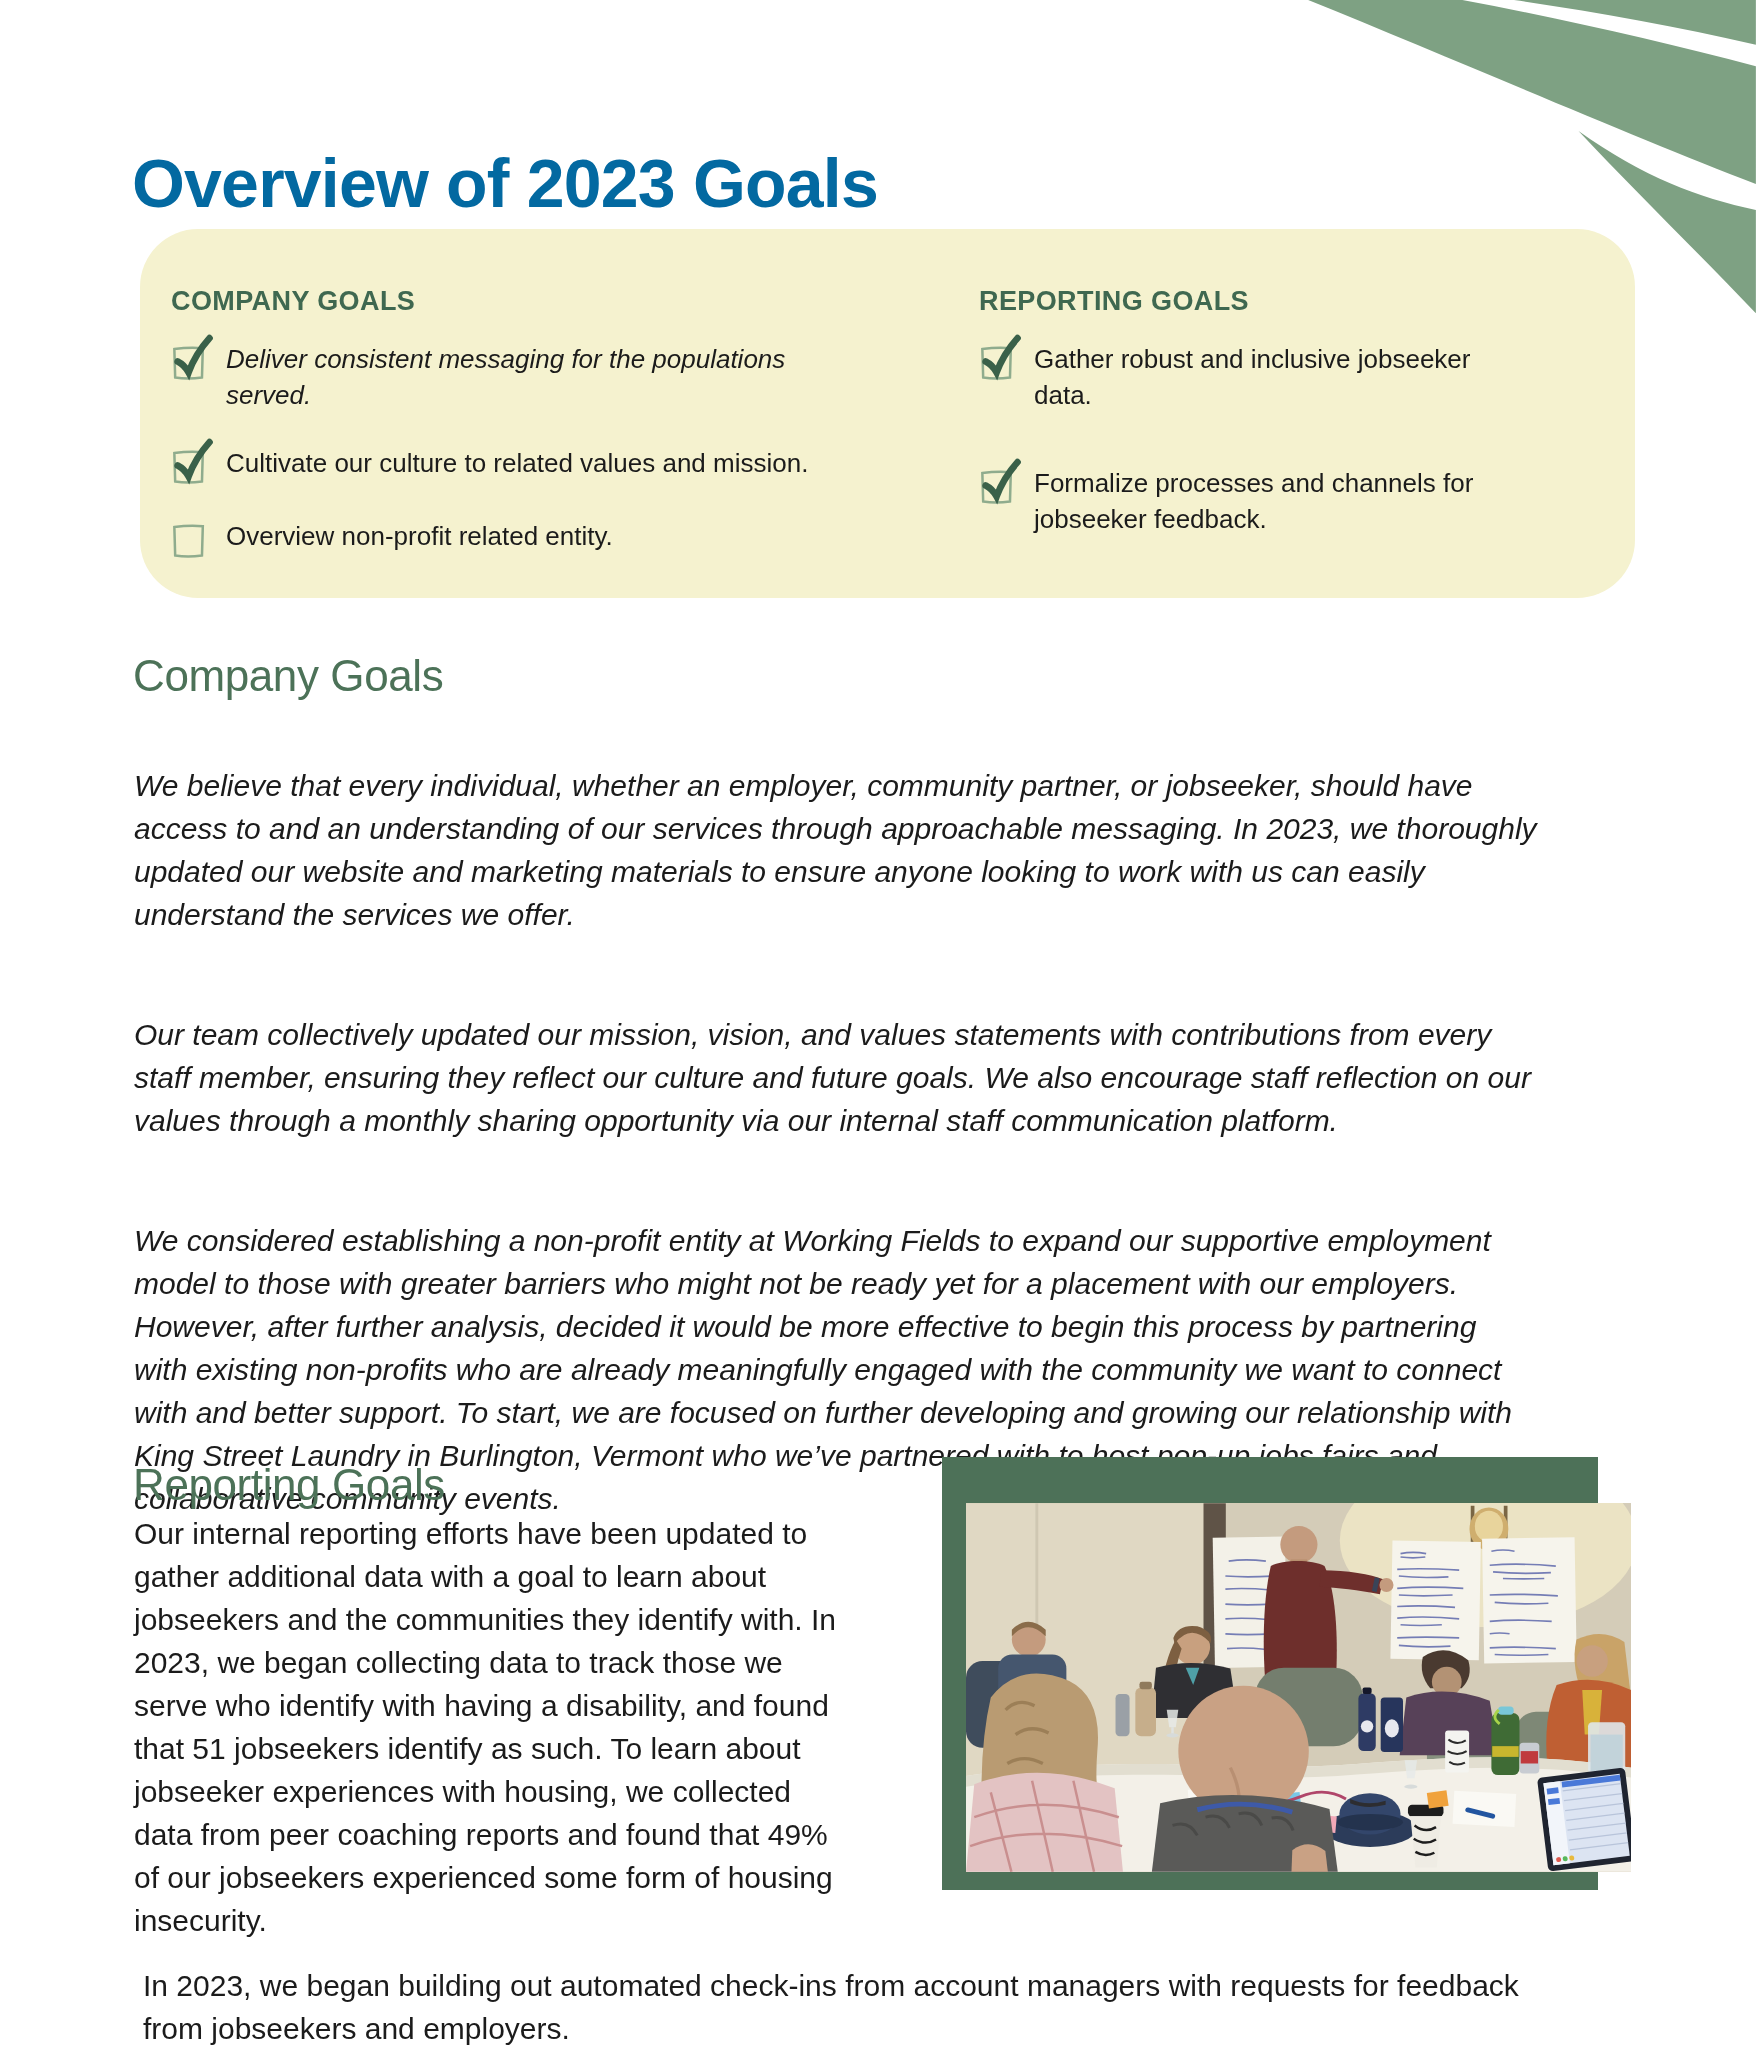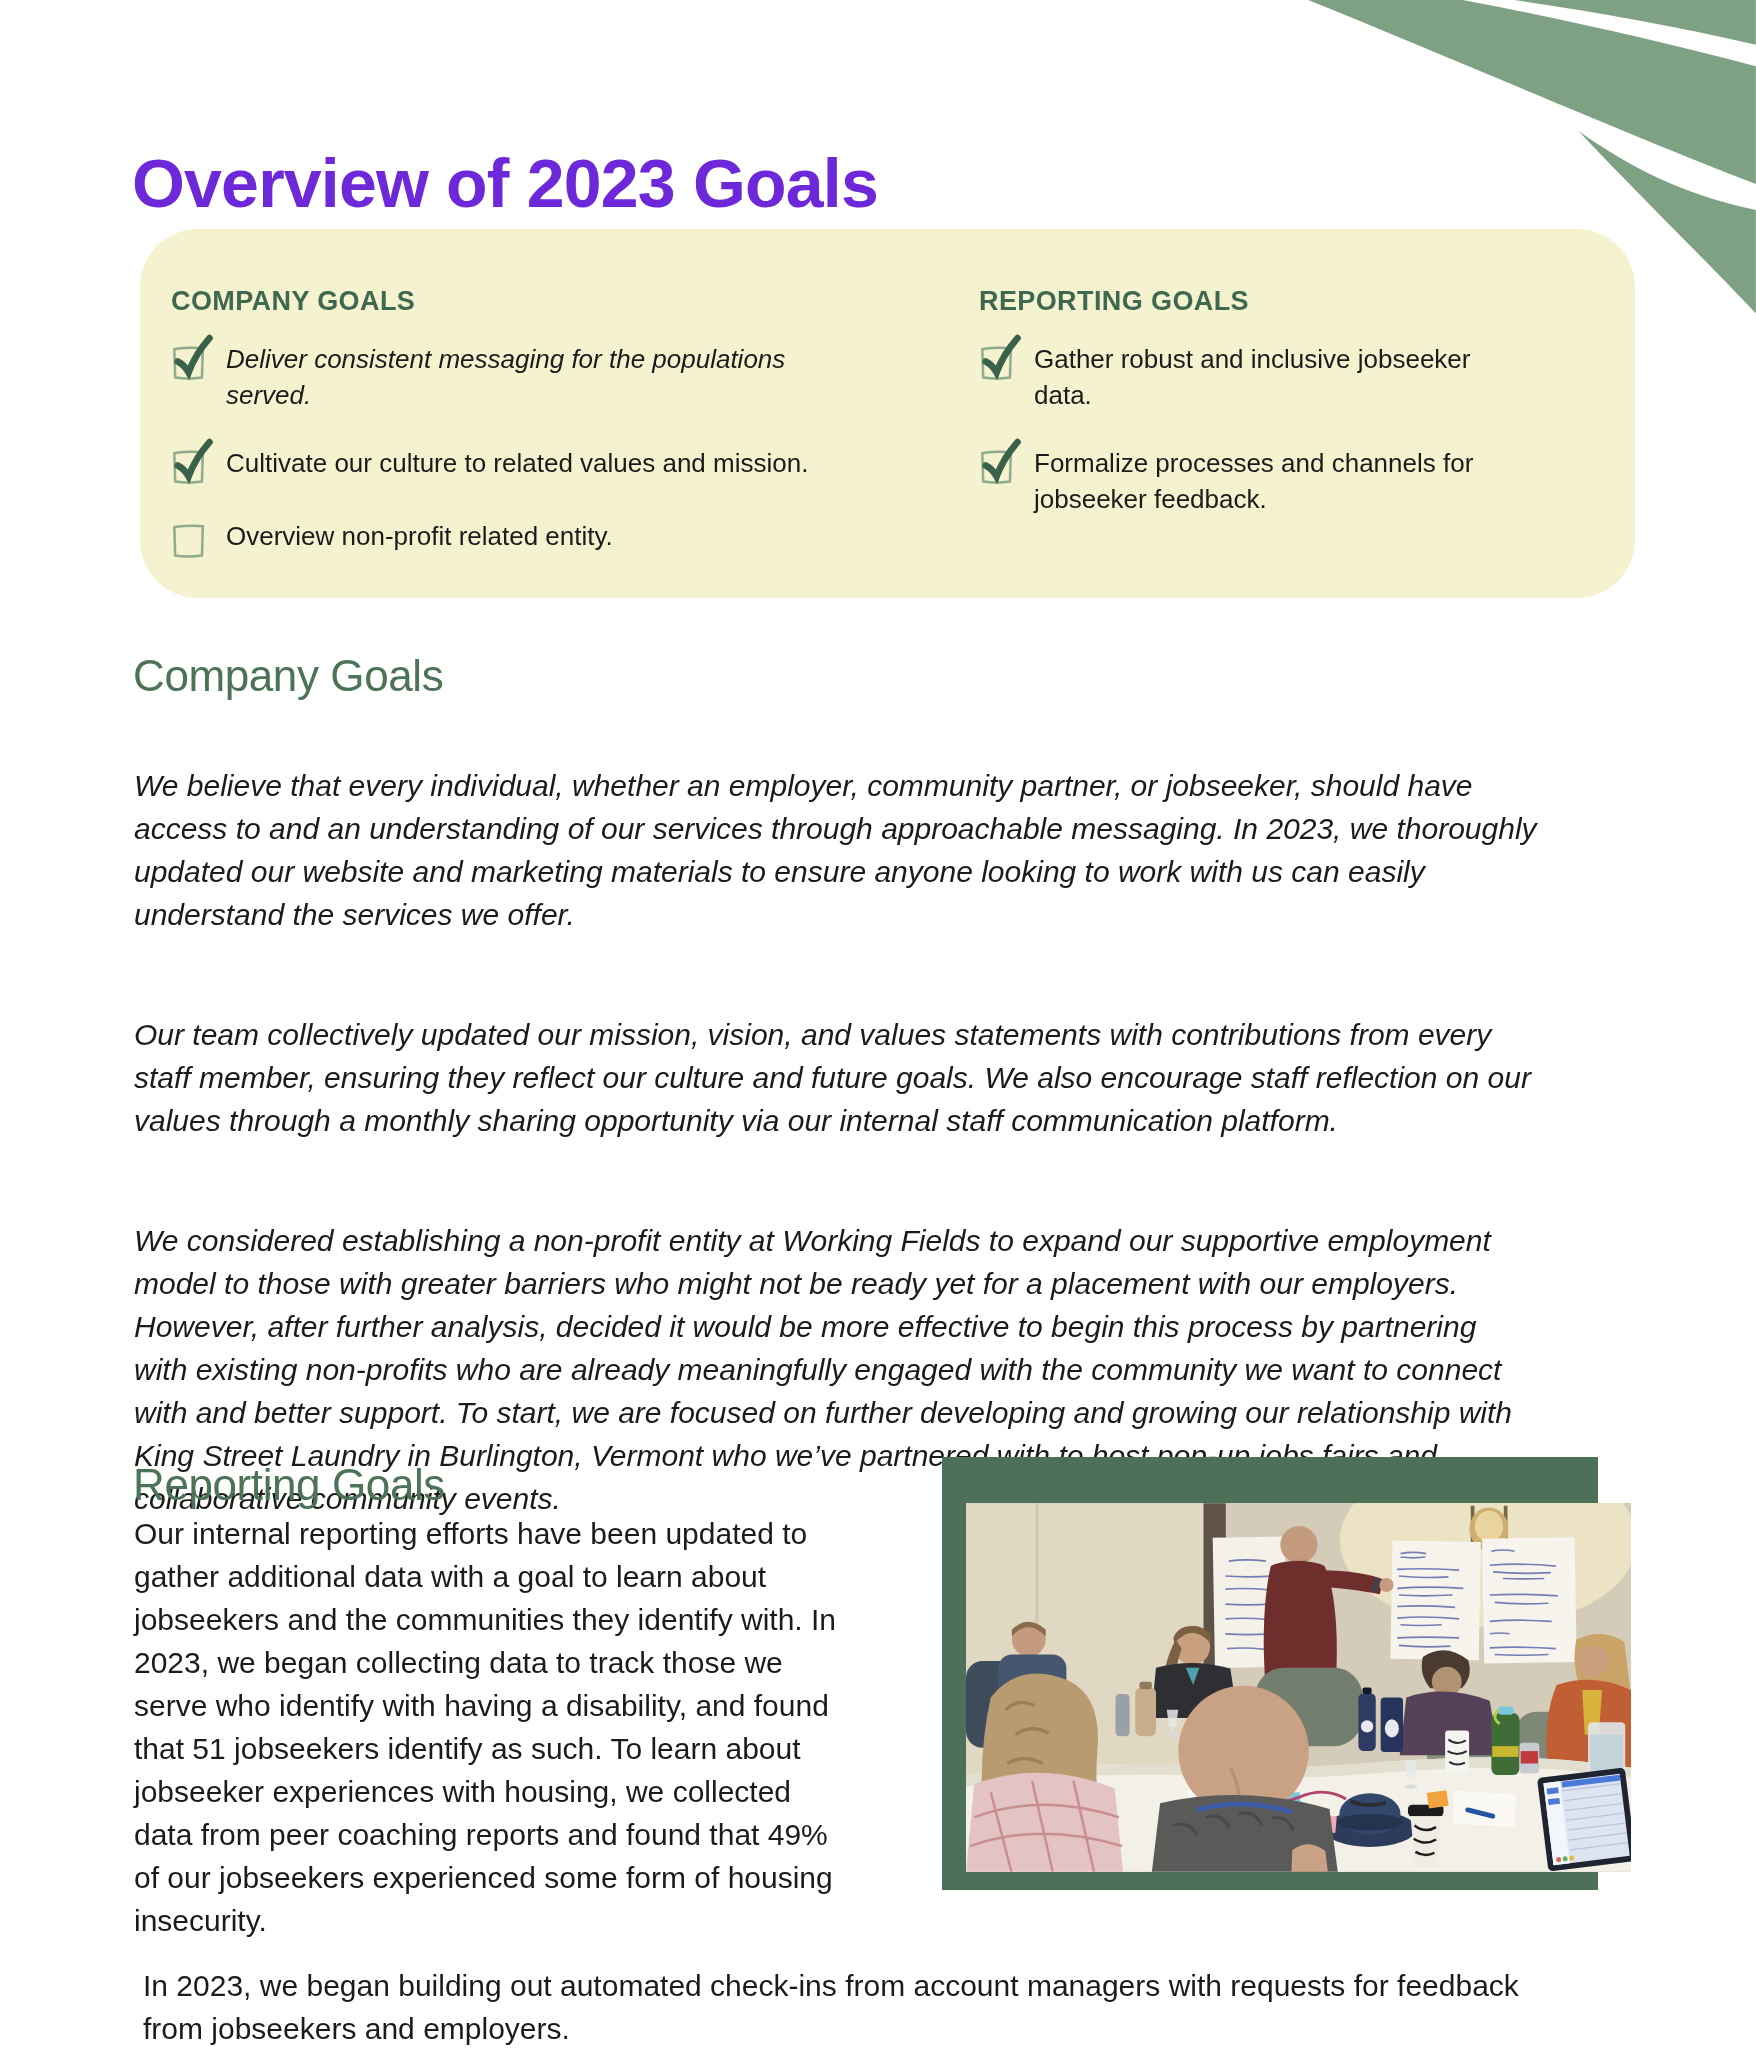--- a/index.html
+++ b/index.html
@@ -7,39 +7,39 @@
     width:1756px; height:2273px; position:relative; overflow:hidden;
     background:#ffffff; color:#1b1b1b;
     font-family:"Liberation Sans", sans-serif;
   }
   
   .corner-swoosh { position:absolute; top:0; right:0; width:455px; height:401px; }
   
   .page-title {
     position:absolute; left:132px; top:103px;
     font-size:68px; line-height:68px; font-weight:bold; letter-spacing:-0.8px;
-    color:#6d28d9;
+    color:#0369a1;
   }
   
   .goals-box {
     position:absolute; left:140px; top:229px; width:1495px; height:369px;
     background:#f5f2cf; border-radius:58px;
   }
   .goals-col { position:absolute; top:59px; }
   .goals-col.c1 { left:31px;   width:669px; }
   .goals-col.c2 { left:839px; width:558px; }
   .goals-header {
     font-size:27px; line-height:27px; font-weight:bold; letter-spacing:0.4px;
     color:#3f6850; margin:0 0 26px 0;
   }
   .check-list { list-style:none; margin:0; padding:0; }
   .check-item { display:flex; align-items:flex-start; gap:19px; }
   .c1 .check-item.i0 { margin-bottom:32px;font-style:italic; }
   .c1 .check-item.i1 { margin-bottom:34px; }
-  .c2 .check-item.i0 { margin-bottom:32px; }
+  .c2 .check-item.i0 { margin-bottom:52px; }
   .checkbox-icon { width:36px; height:36px; flex:none; margin-top:3.3px; }
   .checkbox-icon svg { overflow:visible; display:block; }
   .checkbox-icon .check { display:none; }
   .checkbox-icon.checked .check { display:block; }
   .check-text { font-size:26px; line-height:36px; white-space:pre-line; }
   
   .section-heading {
     position:absolute; left:133px; margin:0; font-weight:400;
     font-size:44px; line-height:44px; color:#4c7258; letter-spacing:-0.4px;
   }

